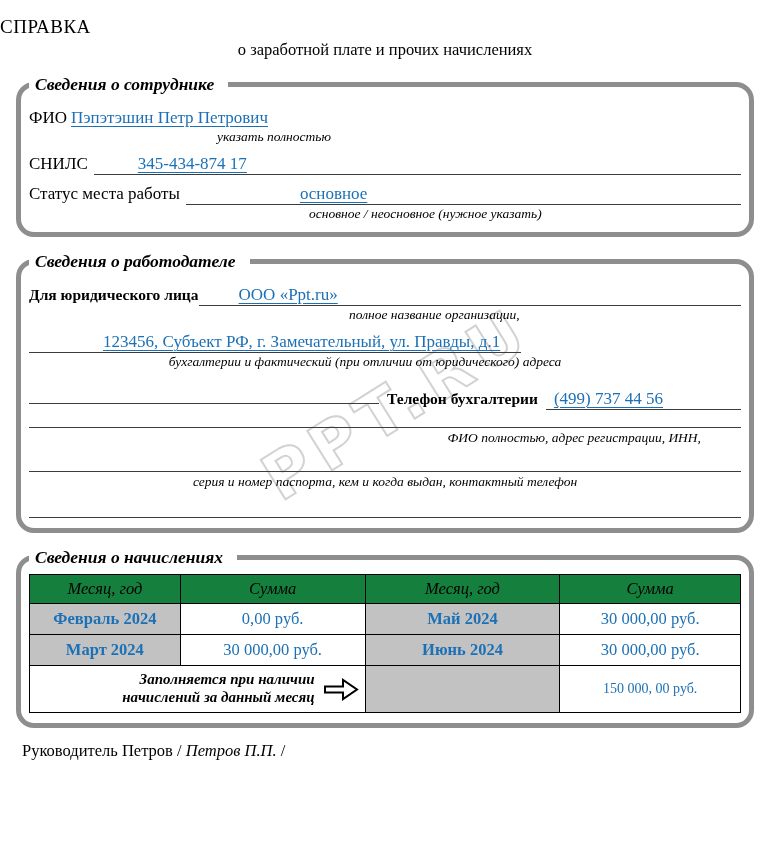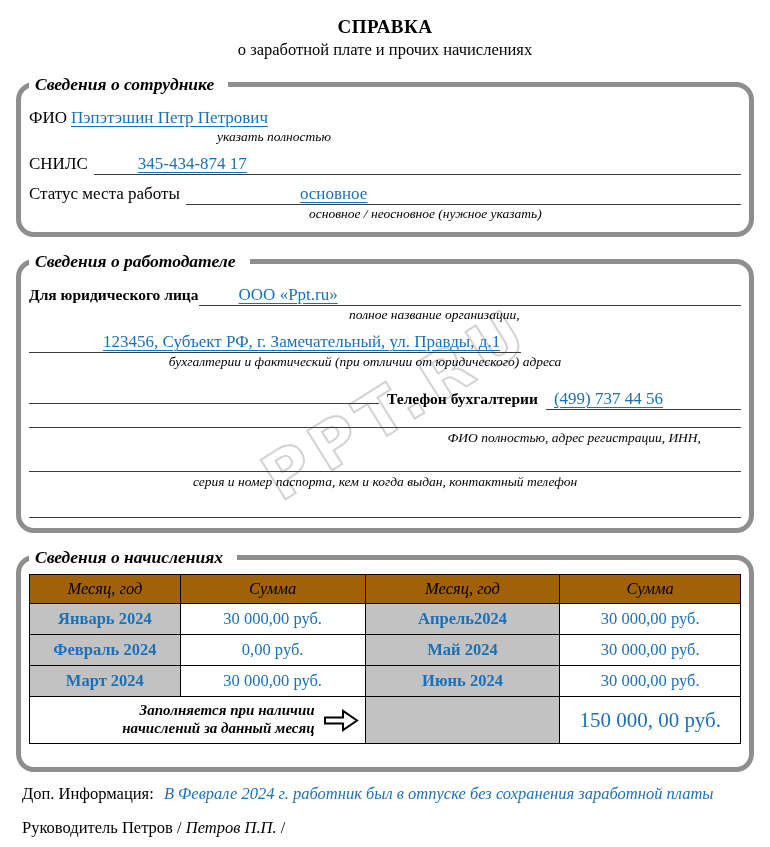--- a/index.html
+++ b/index.html
@@ -10,21 +10,21 @@
   }
   * { box-sizing: border-box; }
   html,body { margin:0; padding:0; }
   body{
     width:770px; height:847px; background:#ffffff; overflow:hidden;
     font-family:"Liberation Serif","DejaVu Serif",serif; color:#000;
   }
   .page{ width:770px; height:847px; position:relative; }
 
   
-  .doc-title{ text-align:center; font-weight:bold; font-size:19px; padding-top:16px; letter-spacing:.5px; }
+  .doc-title{ text-align:left; font-weight:normal; font-size:19px; padding-top:16px; letter-spacing:.5px; }
   .doc-subtitle{ text-align:center; font-size:16.5px; margin-top:2px; }
 
   
   fieldset.section{
     margin:14px 16px 0; border:5px solid var(--border-gray); border-radius:18px;
     padding:4px 8px 10px; position:relative;
   }
   fieldset.section legend{
     font-style:italic; font-weight:bold; font-size:17.5px;
     padding:0 14px 0 6px; margin-left:0;
@@ -69,37 +69,37 @@
     position:absolute; left:225px; top:95px; pointer-events:none;
     font-family:"DejaVu Sans","Liberation Sans",sans-serif;
     font-weight:bold; font-size:64px; letter-spacing:8px;
     transform:rotate(-32deg); transform-origin:center;
     color:#d9d9d9; -webkit-text-fill-color:transparent; -webkit-text-stroke:2px #c8c8c8;
     opacity:.8; z-index:0;
   }
   fieldset.section > *:not(.watermark){ position:relative; z-index:1; }
 
   
-  fieldset.accruals{ padding:6px 8px 23px; }
+  fieldset.accruals{ padding:6px 8px 10px; }
   table.acc{ width:100%; border-collapse:collapse; font-size:16.5px; table-layout:fixed; }
   table.acc col.c1{ width:21.2%; } table.acc col.c2{ width:26.0%; }
   table.acc col.c3{ width:27.4%; } table.acc col.c4{ width:25.4%; }
   table.acc th{
     font-style:italic; font-weight:normal; border:1.6px solid #000;
-    height:29px; text-align:center; background:#a16207;
+    height:29px; text-align:center; background:#15803d;
   }
   table.acc td{ border:1.6px solid #000; height:31px; text-align:center; }
   td.month-cell{ background:var(--cell-gray); color:var(--accent); font-weight:bold; }
   td.sum-cell{ color:var(--accent); }
   tr.total-row td{ height:47px; }
   td.note-cell{ border:none; padding:0 6px 0 0; }
   .note-wrap{ display:flex; justify-content:flex-end; align-items:center; gap:8px; }
   .note-text{ text-align:right; font-weight:bold; font-style:italic; font-size:15px; line-height:1.18; }
   td.gray-cell{ background:var(--cell-gray); }
-  td.total-cell{ color:var(--accent); font-size:21px; }
+  td.total-cell{ color:var(--accent); font-size:14px; }
   .arrow-icon svg{ display:block; }
 
   
   .info-line{ margin:11px 22px 0; font-size:16.5px; text-align:justify; line-height:1.35; }
   .info-label{ margin-right:6px; }
   .info-val{ color:var(--accent); font-style:italic; }
   .sig-line{ margin:13px 22px 0; font-size:16.5px; }
   .sig-line .ital{ font-style:italic; }
 </style>
 </head>
@@ -175,26 +175,20 @@
         </colgroup>
       <thead>
         <tr>
           <th>Месяц, год</th>
           <th>Сумма</th>
           <th>Месяц, год</th>
           <th>Сумма</th>
         </tr>
       </thead>
       <tbody>
-        <tr>
-          <td class="month-cell">Январь 2024</td>
-          <td class="sum-cell">30 000,00 руб.</td>
-          <td class="month-cell">Апрель2024</td>
-          <td class="sum-cell">30 000,00 руб.</td>
-        </tr>
         <tr>
           <td class="month-cell">Февраль 2024</td>
           <td class="sum-cell">0,00 руб.</td>
           <td class="month-cell">Май 2024</td>
           <td class="sum-cell">30 000,00 руб.</td>
         </tr>
         <tr>
           <td class="month-cell">Март 2024</td>
           <td class="sum-cell">30 000,00 руб.</td>
           <td class="month-cell">Июнь 2024</td>
@@ -214,24 +208,20 @@
               </span>
             </div>
           </td>
           <td class="gray-cell"></td>
           <td class="total-cell">150 000, 00 руб.</td>
         </tr>
       </tbody>
     </table>
   </fieldset>
 
-  <div class="info-line">
-    <span class="info-label">Доп. Информация:</span>
-    <span class="info-val">В Феврале 2024 г. работник был в отпуске без сохранения заработной платы</span>
-  </div>
 
   <div class="sig-line">
     <span>Руководитель Петров /</span>
     <span class="ital">Петров П.П.</span>
     <span>/</span>
   </div>
 
 </div>
 
 </body></html>

